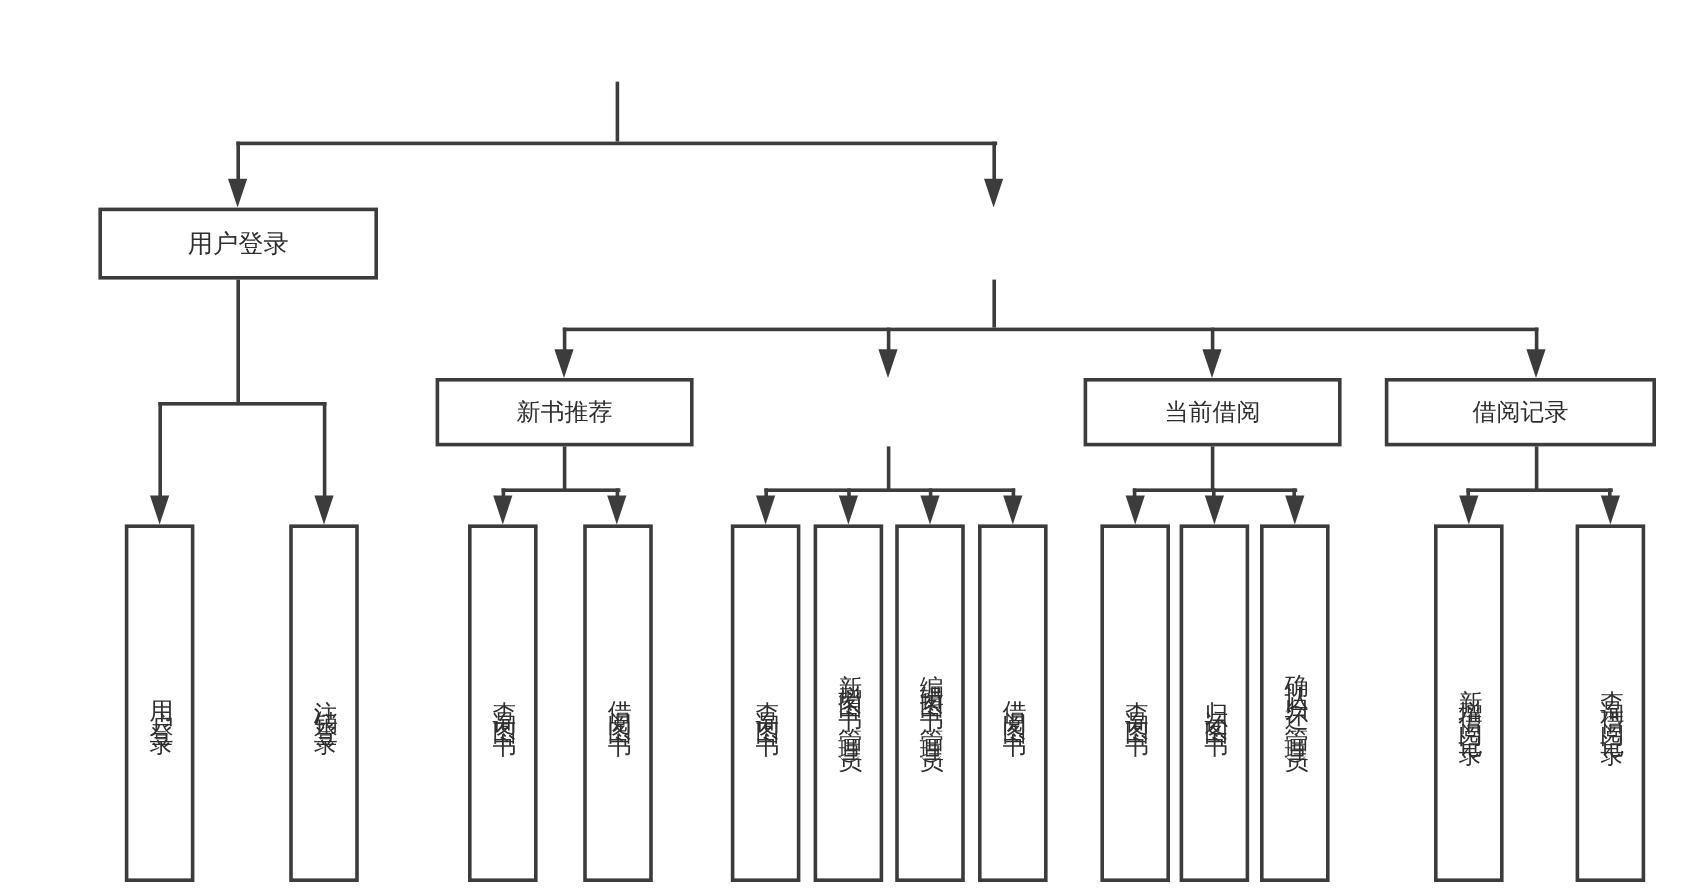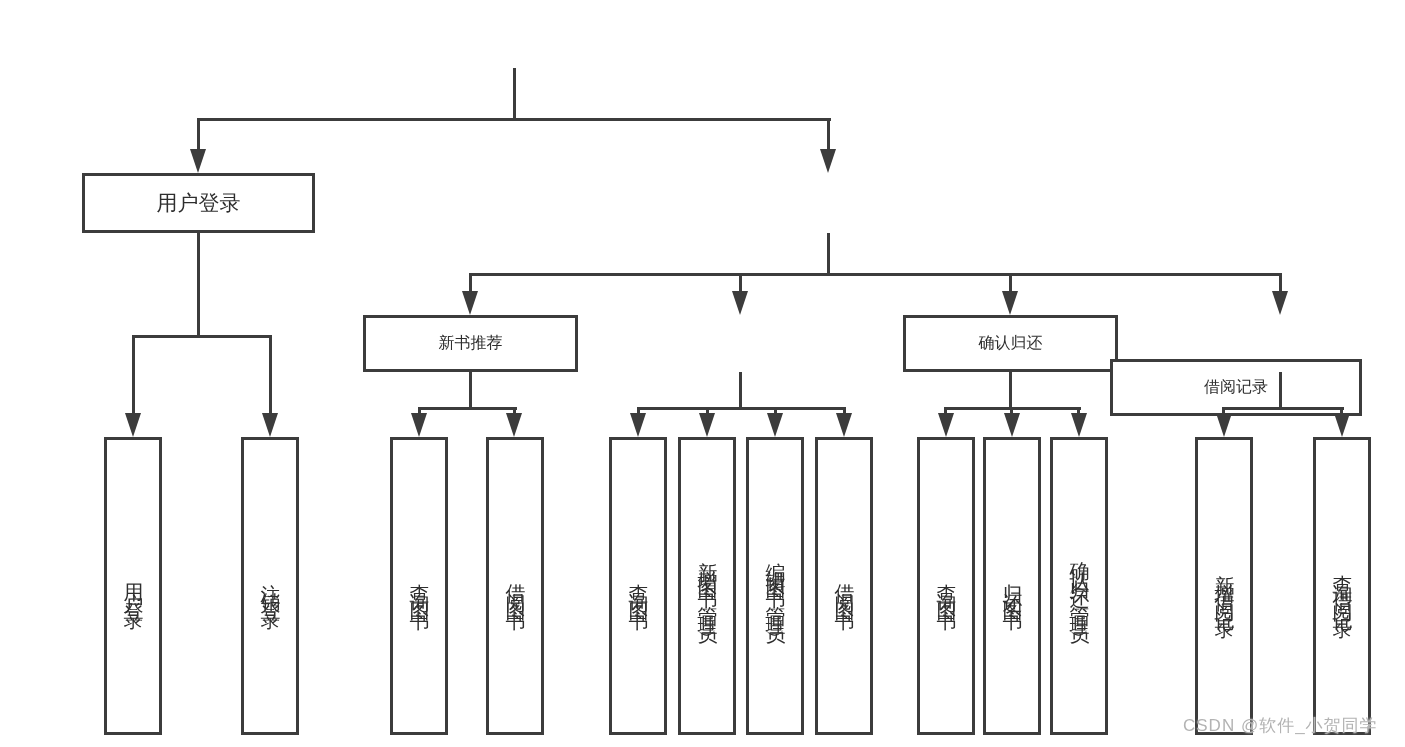--- a/index.html
+++ b/index.html
@@ -11,21 +11,21 @@
   html,body{margin:0;padding:0;background:var(--bg);}
   body{font-family:"Liberation Sans","DejaVu Sans",sans-serif;}
   .canvas{position:relative;width:1405px;height:747px;background:var(--bg);overflow:hidden;}
   .box{
     position:absolute;box-sizing:border-box;border:3px solid var(--line);
     background:#fff;display:flex;align-items:center;justify-content:center;
     color:var(--text);
   }
   .root{left:10px;top:12px;width:1010px;height:56px;font-size:22px;}
   .lvl2{top:173px;height:60px;font-size:21px;}
-  .lvl3{top:315px;width:215px;height:57px;font-size:16px;}
+  .lvl3{top:315px;width:215px;height:57px;font-size:20px;}
   .leaf{
     position:absolute;box-sizing:border-box;border:3px solid var(--line);
     background:#fff;top:437px;width:58px;height:298px;color:var(--text);
     writing-mode:vertical-rl;text-align:center;line-height:50px;
     font-size:20px;letter-spacing:9px;
   }
   .vline{position:absolute;width:3px;background:var(--line);}
   .hline{position:absolute;height:3px;background:var(--line);}
   .arrow{
     position:absolute;width:0;height:0;
@@ -40,22 +40,22 @@
 </style>
 </head>
 <body>
 
 <div class="canvas">
 
 
   <div class="box lvl2" style="left:82px;width:233px;">用户登录</div>
 
   <div class="box lvl3" style="left:363px;">新书推荐</div>
-  <div class="box lvl3" style="left:903px;">确认归还</div>
-  <div class="box lvl3" style="left:1110px;width:252px;margin-top:44px;">借阅记录</div>
+  <div class="box lvl3" style="left:903px;">当前借阅</div>
+  <div class="box lvl3" style="left:1154px;width:226px;">借阅记录</div>
 
   <div class="leaf" style="left:104px;">用户登录</div>
   <div class="leaf" style="left:241px;">注销登录</div>
 
   <div class="leaf" style="left:390px;">查询图书</div>
   <div class="leaf" style="left:486px;">借阅图书</div>
 
   <div class="leaf" style="left:609px;">查询图书</div>
   <div class="leaf" style="left:678px;">新增图书（管理员）</div>
   <div class="leaf" style="left:746px;">编辑图书（管理员）</div>
@@ -120,15 +120,14 @@
   <div class="vline" style="left:1077px;top:407px;height:10px;"></div>
   <div class="arrow" style="left:1071px;top:413px;"></div>
 
   <div class="vline" style="left:1279px;top:372px;height:36px;"></div>
   <div class="hline" style="left:1222px;top:407px;width:122px;"></div>
   <div class="vline" style="left:1222px;top:407px;height:10px;"></div>
   <div class="arrow" style="left:1216px;top:413px;"></div>
   <div class="vline" style="left:1340px;top:407px;height:10px;"></div>
   <div class="arrow" style="left:1334px;top:413px;"></div>
 
-  <div class="watermark">CSDN @软件_小贺同学</div>
 
 </div>
 
 </body></html>

